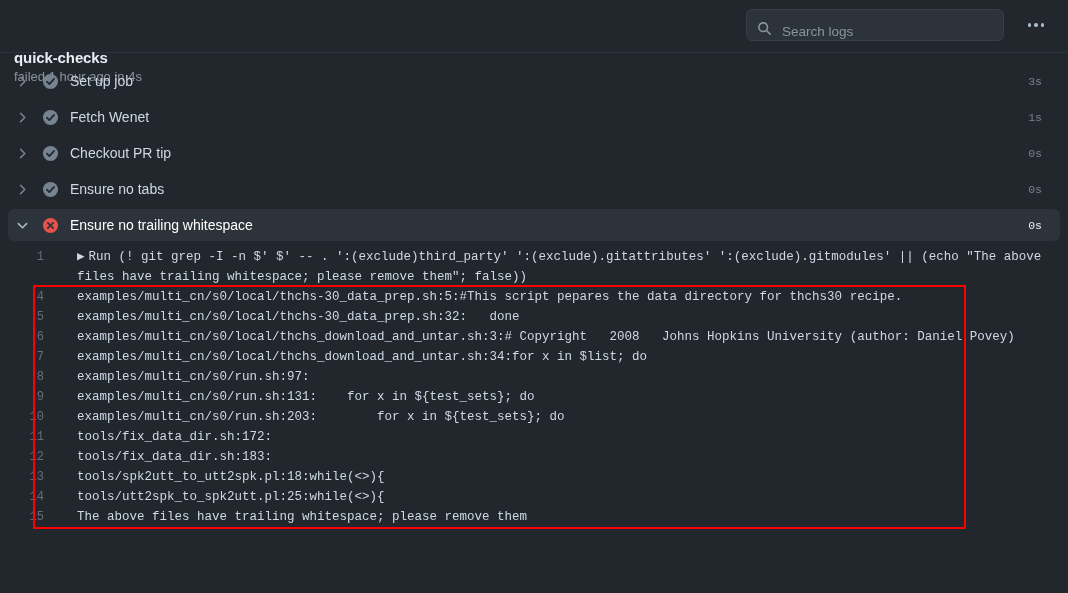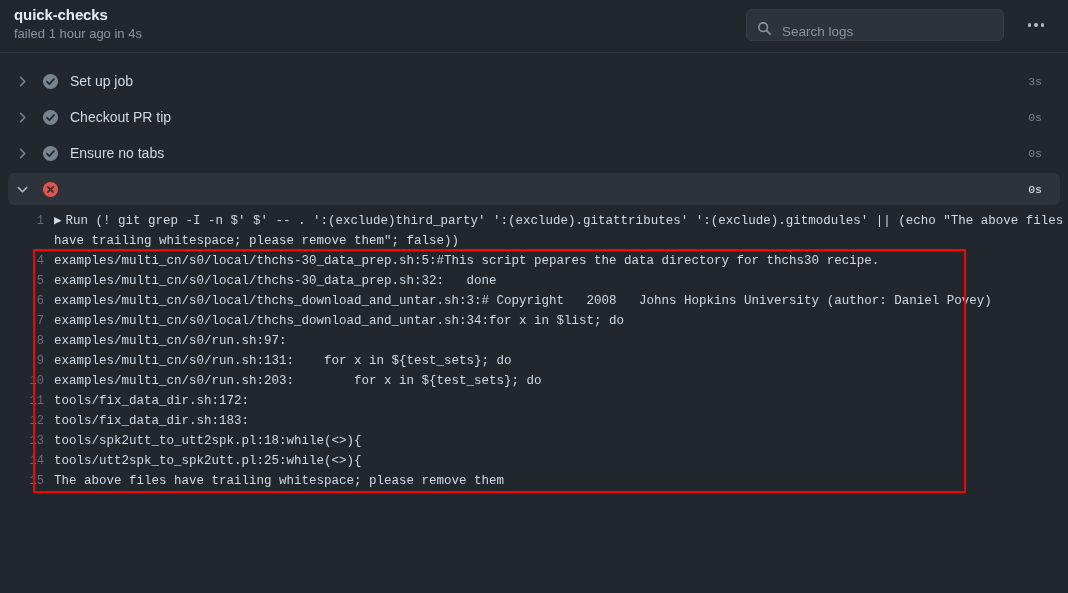--- a/index.html
+++ b/index.html
@@ -28,20 +28,21 @@
     position: absolute;
     left: 14px;
     top: 5px;
   }
   .job-title {
     font-size: 15px;
     font-weight: bold;
     color: #e6edf3;
     letter-spacing: -0.1px;
     line-height: 19px;
+    margin-top: 43px;
   }
   .job-subtitle {
     font-size: 13px;
     color: #8b949e;
     line-height: 17px;
     margin-top: 1px;
   }
   .search-box {
     position: absolute;
     right: 64px;
@@ -164,20 +165,21 @@
     user-select: none;
     font-size: 12px;
   }
   .error-line .ln { color: #e5534b; }
   .log-text {
     flex: 1 1 auto;
     color: #cdd9e5;
     white-space: pre-wrap;
     word-break: break-word;
     padding-right: 2px;
+    margin-left: 23px;
   }
   .log-text.wrapped { white-space: pre-wrap; }
   .error-line .log-text { color: #e6edf3; }
   .err-tag {
     color: #ff6b68;
     font-weight: bold;
   }
   .run-caret {
     color: #cdd9e5;
     display: inline-block;
@@ -229,20 +231,35 @@
     <span class="status-icon">
       <svg width="17" height="17" viewBox="0 0 18 18">
           <circle cx="9" cy="9" r="8" fill="#768390"></circle>
           <polyline points="5.2,9.2 7.8,11.7 12.8,6.3" fill="none" stroke="#22272e" stroke-width="1.8" stroke-linecap="round" stroke-linejoin="round"></polyline>
         </svg>
     </span>
     <span class="step-label">Set up job</span>
     <span class="step-duration">3s</span>
   </div>
 
+  <div class="step-row">
+    <span class="chevron">
+      <svg width="11" height="11" viewBox="0 0 12 12" fill="none" stroke="#768390" stroke-width="1.7" stroke-linecap="round" stroke-linejoin="round">
+          <polyline points="4,1.5 8.5,6 4,10.5"></polyline>
+        </svg>
+    </span>
+    <span class="status-icon">
+      <svg width="17" height="17" viewBox="0 0 18 18">
+          <circle cx="9" cy="9" r="8" fill="#768390"></circle>
+          <polyline points="5.2,9.2 7.8,11.7 12.8,6.3" fill="none" stroke="#22272e" stroke-width="1.8" stroke-linecap="round" stroke-linejoin="round"></polyline>
+        </svg>
+    </span>
+    <span class="step-label">Fetch Wenet</span>
+    <span class="step-duration">1s</span>
+  </div>
 
   <div class="step-row">
     <span class="chevron">
       <svg width="11" height="11" viewBox="0 0 12 12" fill="none" stroke="#768390" stroke-width="1.7" stroke-linecap="round" stroke-linejoin="round">
           <polyline points="4,1.5 8.5,6 4,10.5"></polyline>
         </svg>
     </span>
     <span class="status-icon">
       <svg width="17" height="17" viewBox="0 0 18 18">
           <circle cx="9" cy="9" r="8" fill="#768390"></circle>
@@ -275,20 +292,21 @@
           <polyline points="1.5,4 6,8.5 10.5,4"></polyline>
         </svg>
     </span>
     <span class="status-icon">
       <svg width="17" height="17" viewBox="0 0 18 18">
           <circle cx="9" cy="9" r="8" fill="#e5534b"></circle>
           <line x1="6.2" y1="6.2" x2="11.8" y2="11.8" stroke="#2d333b" stroke-width="1.8" stroke-linecap="round"></line>
           <line x1="11.8" y1="6.2" x2="6.2" y2="11.8" stroke="#2d333b" stroke-width="1.8" stroke-linecap="round"></line>
         </svg>
     </span>
+    <span class="step-label">Ensure no trailing whitespace</span>
     <span class="step-duration">0s</span>
   </div>
 </div>
 
 <div class="log">
 
   <div class="log-line">
     <span class="ln">1</span>
     <span class="log-text wrapped"><span class="run-caret">▶</span><span>Run (! git grep -I -n $' $' -- . ':(exclude)third_party' ':(exclude).gitattributes' ':(exclude).gitmodules' || (echo "The above files have trailing whitespace; please remove them"; false))</span></span>
   </div>

